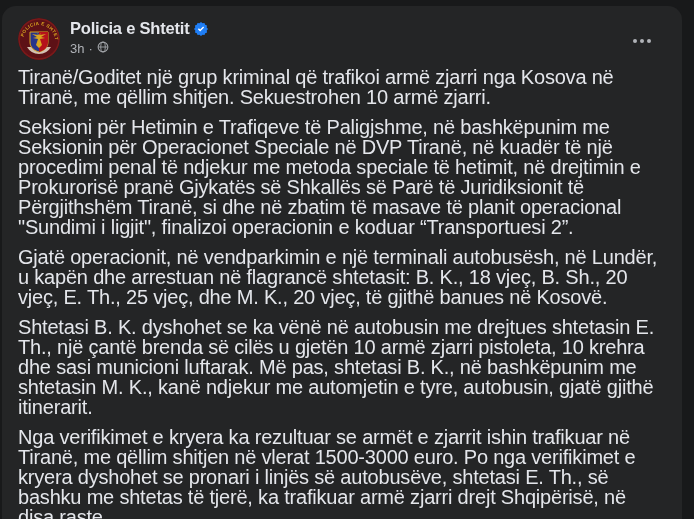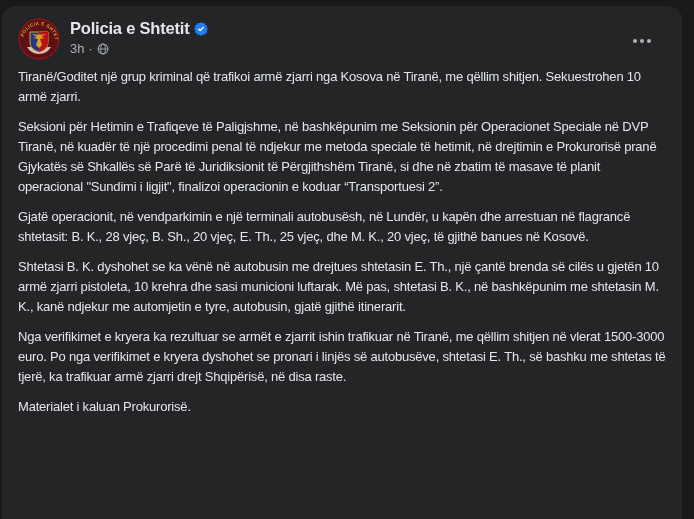--- a/index.html
+++ b/index.html
@@ -38,21 +38,21 @@
   .name-row { display: flex; align-items: center; gap: 5px; }
   .page-name {
     color: #e4e6eb;
     font-size: 16.5px;
     font-weight: 700;
     letter-spacing: -0.2px;
     cursor: pointer;
   }
   .verified-badge { width: 14px; height: 14px; display: inline-block; margin-top: 1px; }
   .meta-row {
-    display: flex; align-items: center; gap: 4px;
+    display: flex; gap: 4px;
     margin-top: 3px;
     color: #b0b3b8;
     font-size: 13px;
   }
   .globe-icon { width: 12px; height: 12px; display: inline-block; opacity: 0.9; }
   .more-button {
     position: absolute;
     right: 6px; top: 10px;
     width: 36px; height: 26px;
     display: flex; align-items: center; justify-content: center; gap: 3px;
@@ -60,21 +60,21 @@
     border-radius: 6px;
     cursor: pointer;
   }
   .more-button .dot {
     width: 4px; height: 4px; border-radius: 50%;
     background: #b0b3b8;
   }
   .post-body { margin-top: 7px; }
   .post-body p {
     color: #e4e6eb;
-    font-size: 13px;
+    font-size: 20px;
     line-height: 20px;
     letter-spacing: -0.2px;
     margin-bottom: 10px;
     white-space: pre-wrap;
   }
 </style>
 </head>
 <body>
 
 <div class="page">
@@ -118,20 +118,20 @@
       <button class="more-button" aria-label="More options">
         <span class="dot"></span>
         <span class="dot"></span>
         <span class="dot"></span>
       </button>
     </div>
 
     <div class="post-body">
       <p>Tiranë/Goditet një grup kriminal që trafikoi armë zjarri nga Kosova në Tiranë, me qëllim shitjen. Sekuestrohen 10 armë zjarri.</p>
       <p>Seksioni për Hetimin e Trafiqeve të Paligjshme, në bashkëpunim me Seksionin për Operacionet Speciale në DVP Tiranë, në kuadër të një procedimi penal të ndjekur me metoda speciale të hetimit, në drejtimin e Prokurorisë pranë Gjykatës së Shkallës së Parë të Juridiksionit të Përgjithshëm Tiranë, si dhe në zbatim të masave të planit operacional "Sundimi i ligjit", finalizoi operacionin e koduar “Transportuesi 2”.</p>
-      <p>Gjatë operacionit, në vendparkimin e një terminali autobusësh, në Lundër, u kapën dhe arrestuan në flagrancë shtetasit: B. K., 28 vjeç, B. Sh., 20 vjeç, E. Th., 25 vjeç, dhe M. K., 20 vjeç, të gjithë banues në Kosovë.</p>
+      <p>Gjatë operacionit, në vendparkimin e një terminali autobusësh, në Lundër, u kapën dhe arrestuan në flagrancë shtetasit: B. K., 18 vjeç, B. Sh., 20 vjeç, E. Th., 25 vjeç, dhe M. K., 20 vjeç, të gjithë banues në Kosovë.</p>
       <p>Shtetasi B. K. dyshohet se ka vënë në autobusin me drejtues shtetasin E. Th., një çantë brenda së cilës u gjetën 10 armë zjarri pistoleta, 10 krehra dhe sasi municioni luftarak. Më pas, shtetasi B. K., në bashkëpunim me shtetasin M. K., kanë ndjekur me automjetin e tyre, autobusin, gjatë gjithë itinerarit.</p>
       <p>Nga verifikimet e kryera ka rezultuar se armët e zjarrit ishin trafikuar në Tiranë, me qëllim shitjen në vlerat 1500-3000 euro. Po nga verifikimet e kryera dyshohet se pronari i linjës së autobusëve, shtetasi E. Th., së bashku me shtetas të tjerë, ka trafikuar armë zjarri drejt Shqipërisë, në disa raste.</p>
       <p>Materialet i kaluan Prokurorisë.</p>
     </div>
 
   </div>
 </div>
 
 </body></html>

